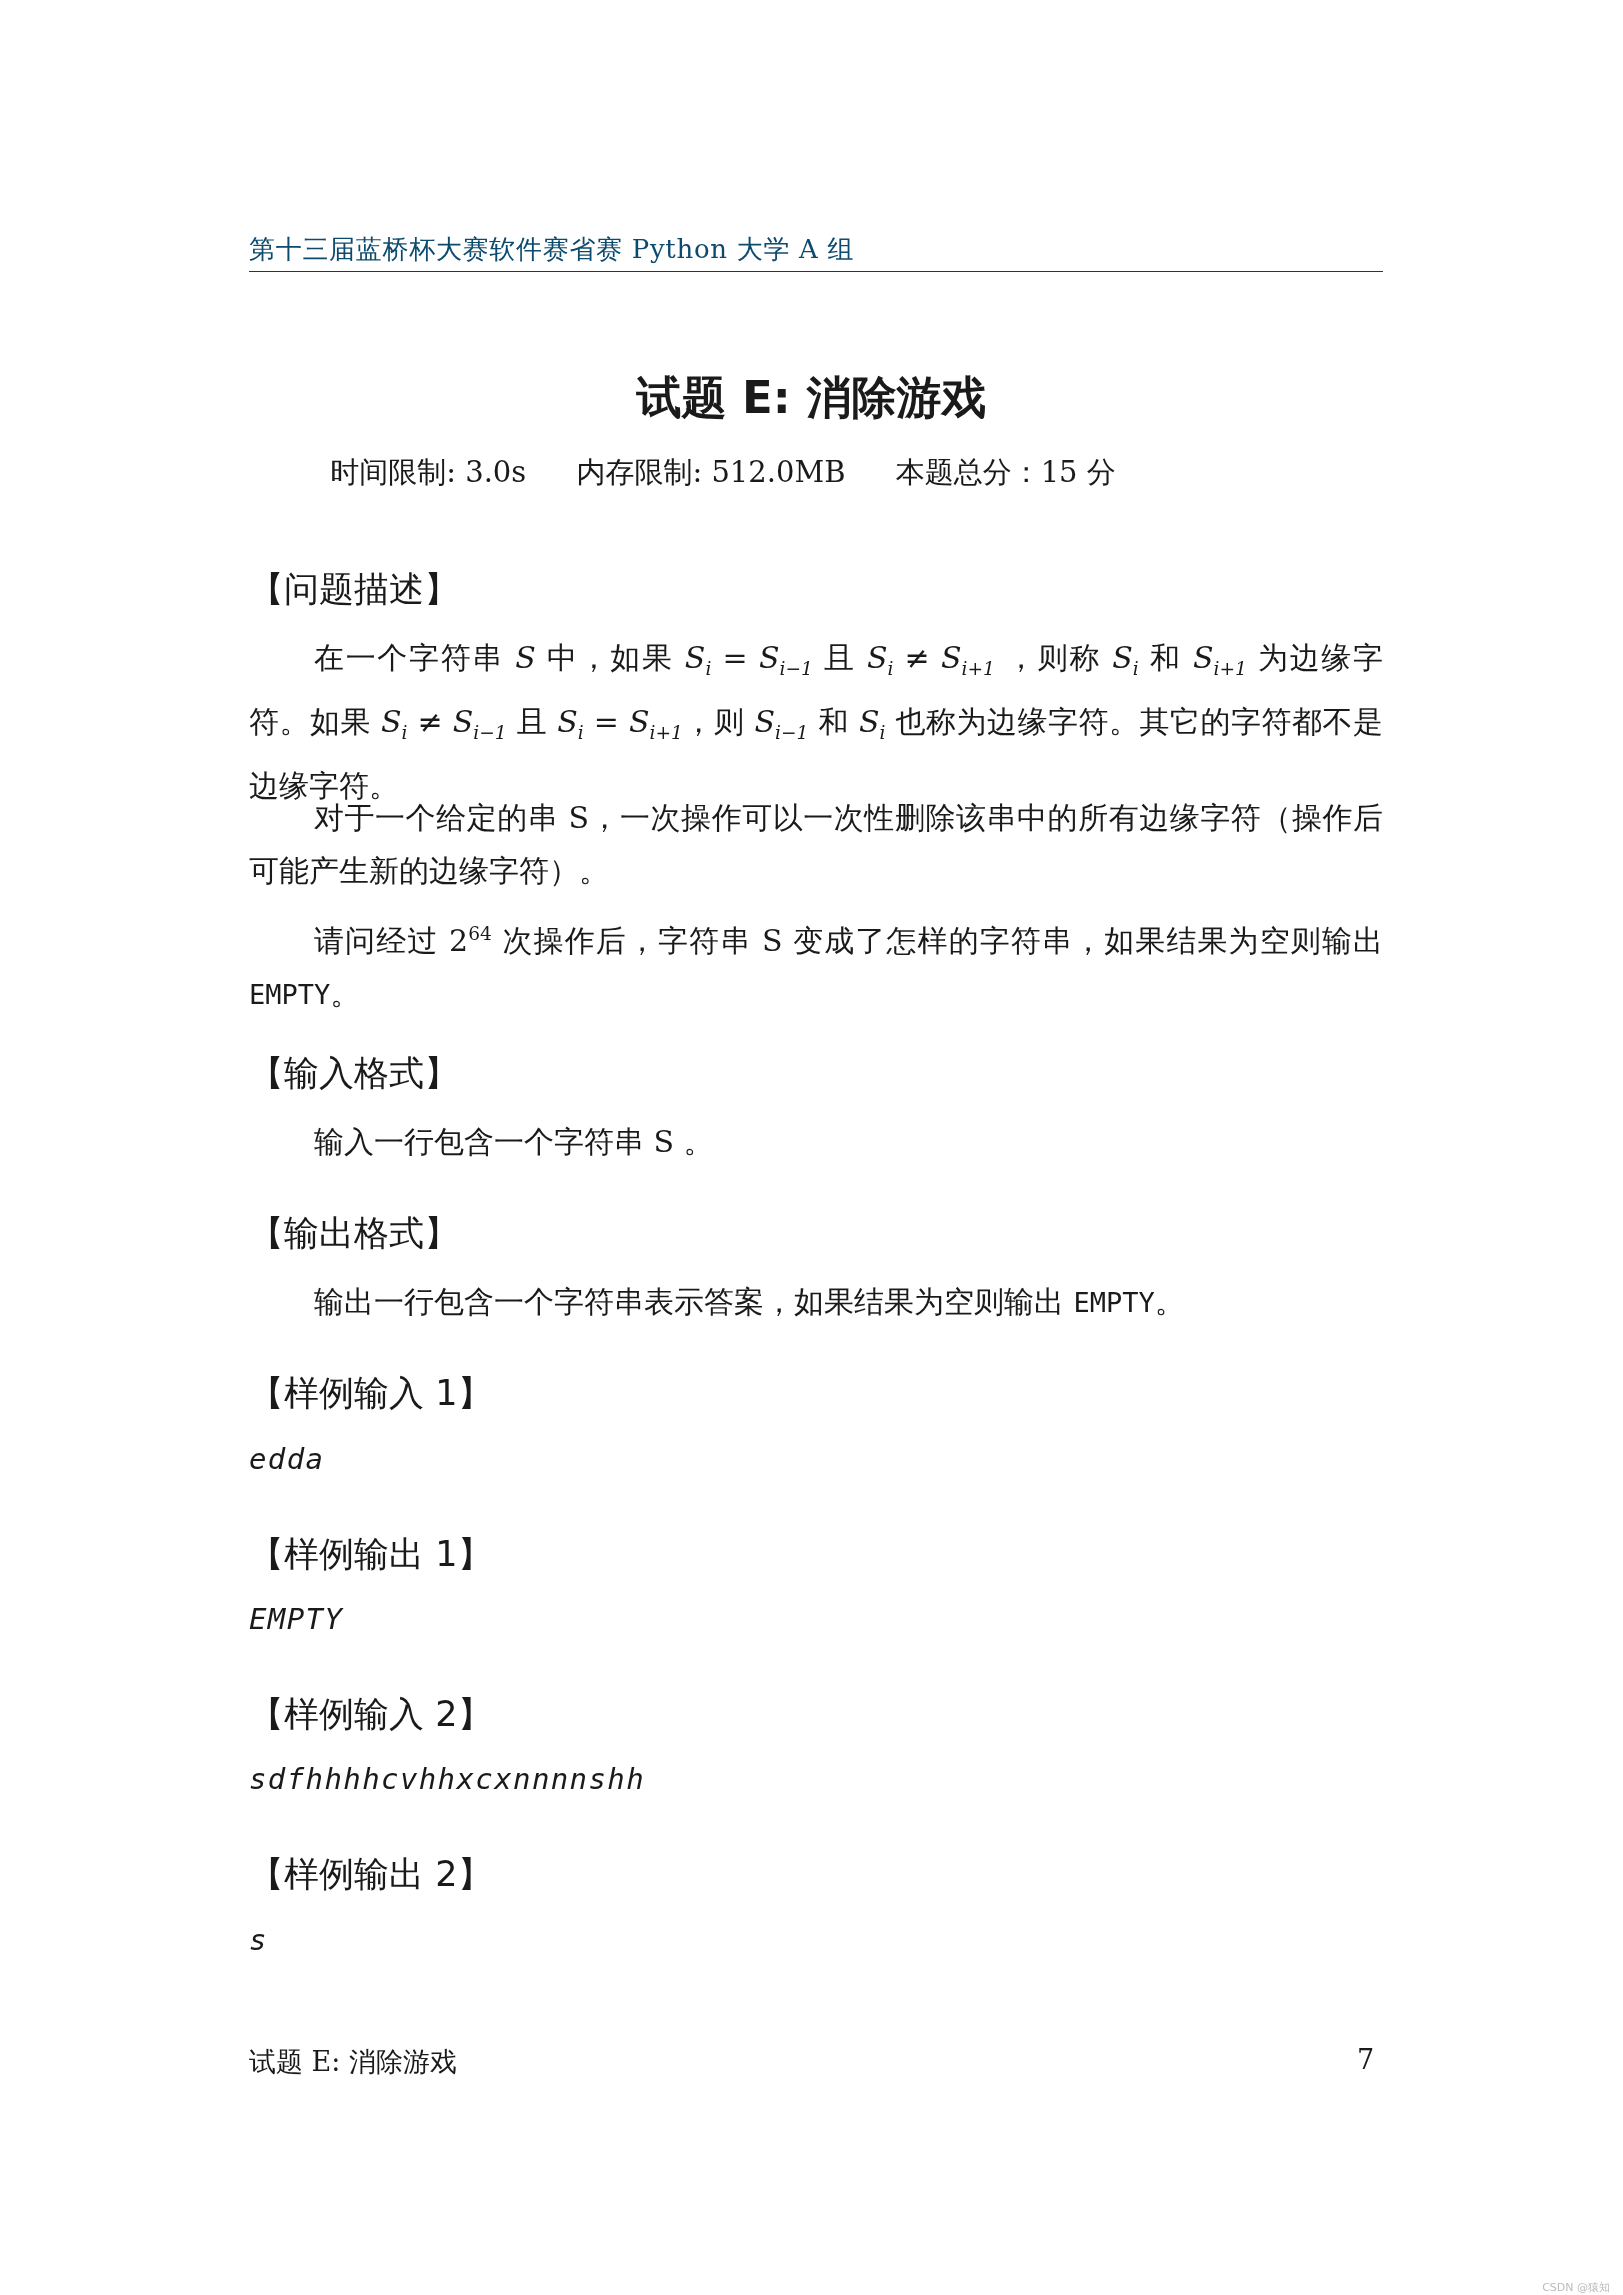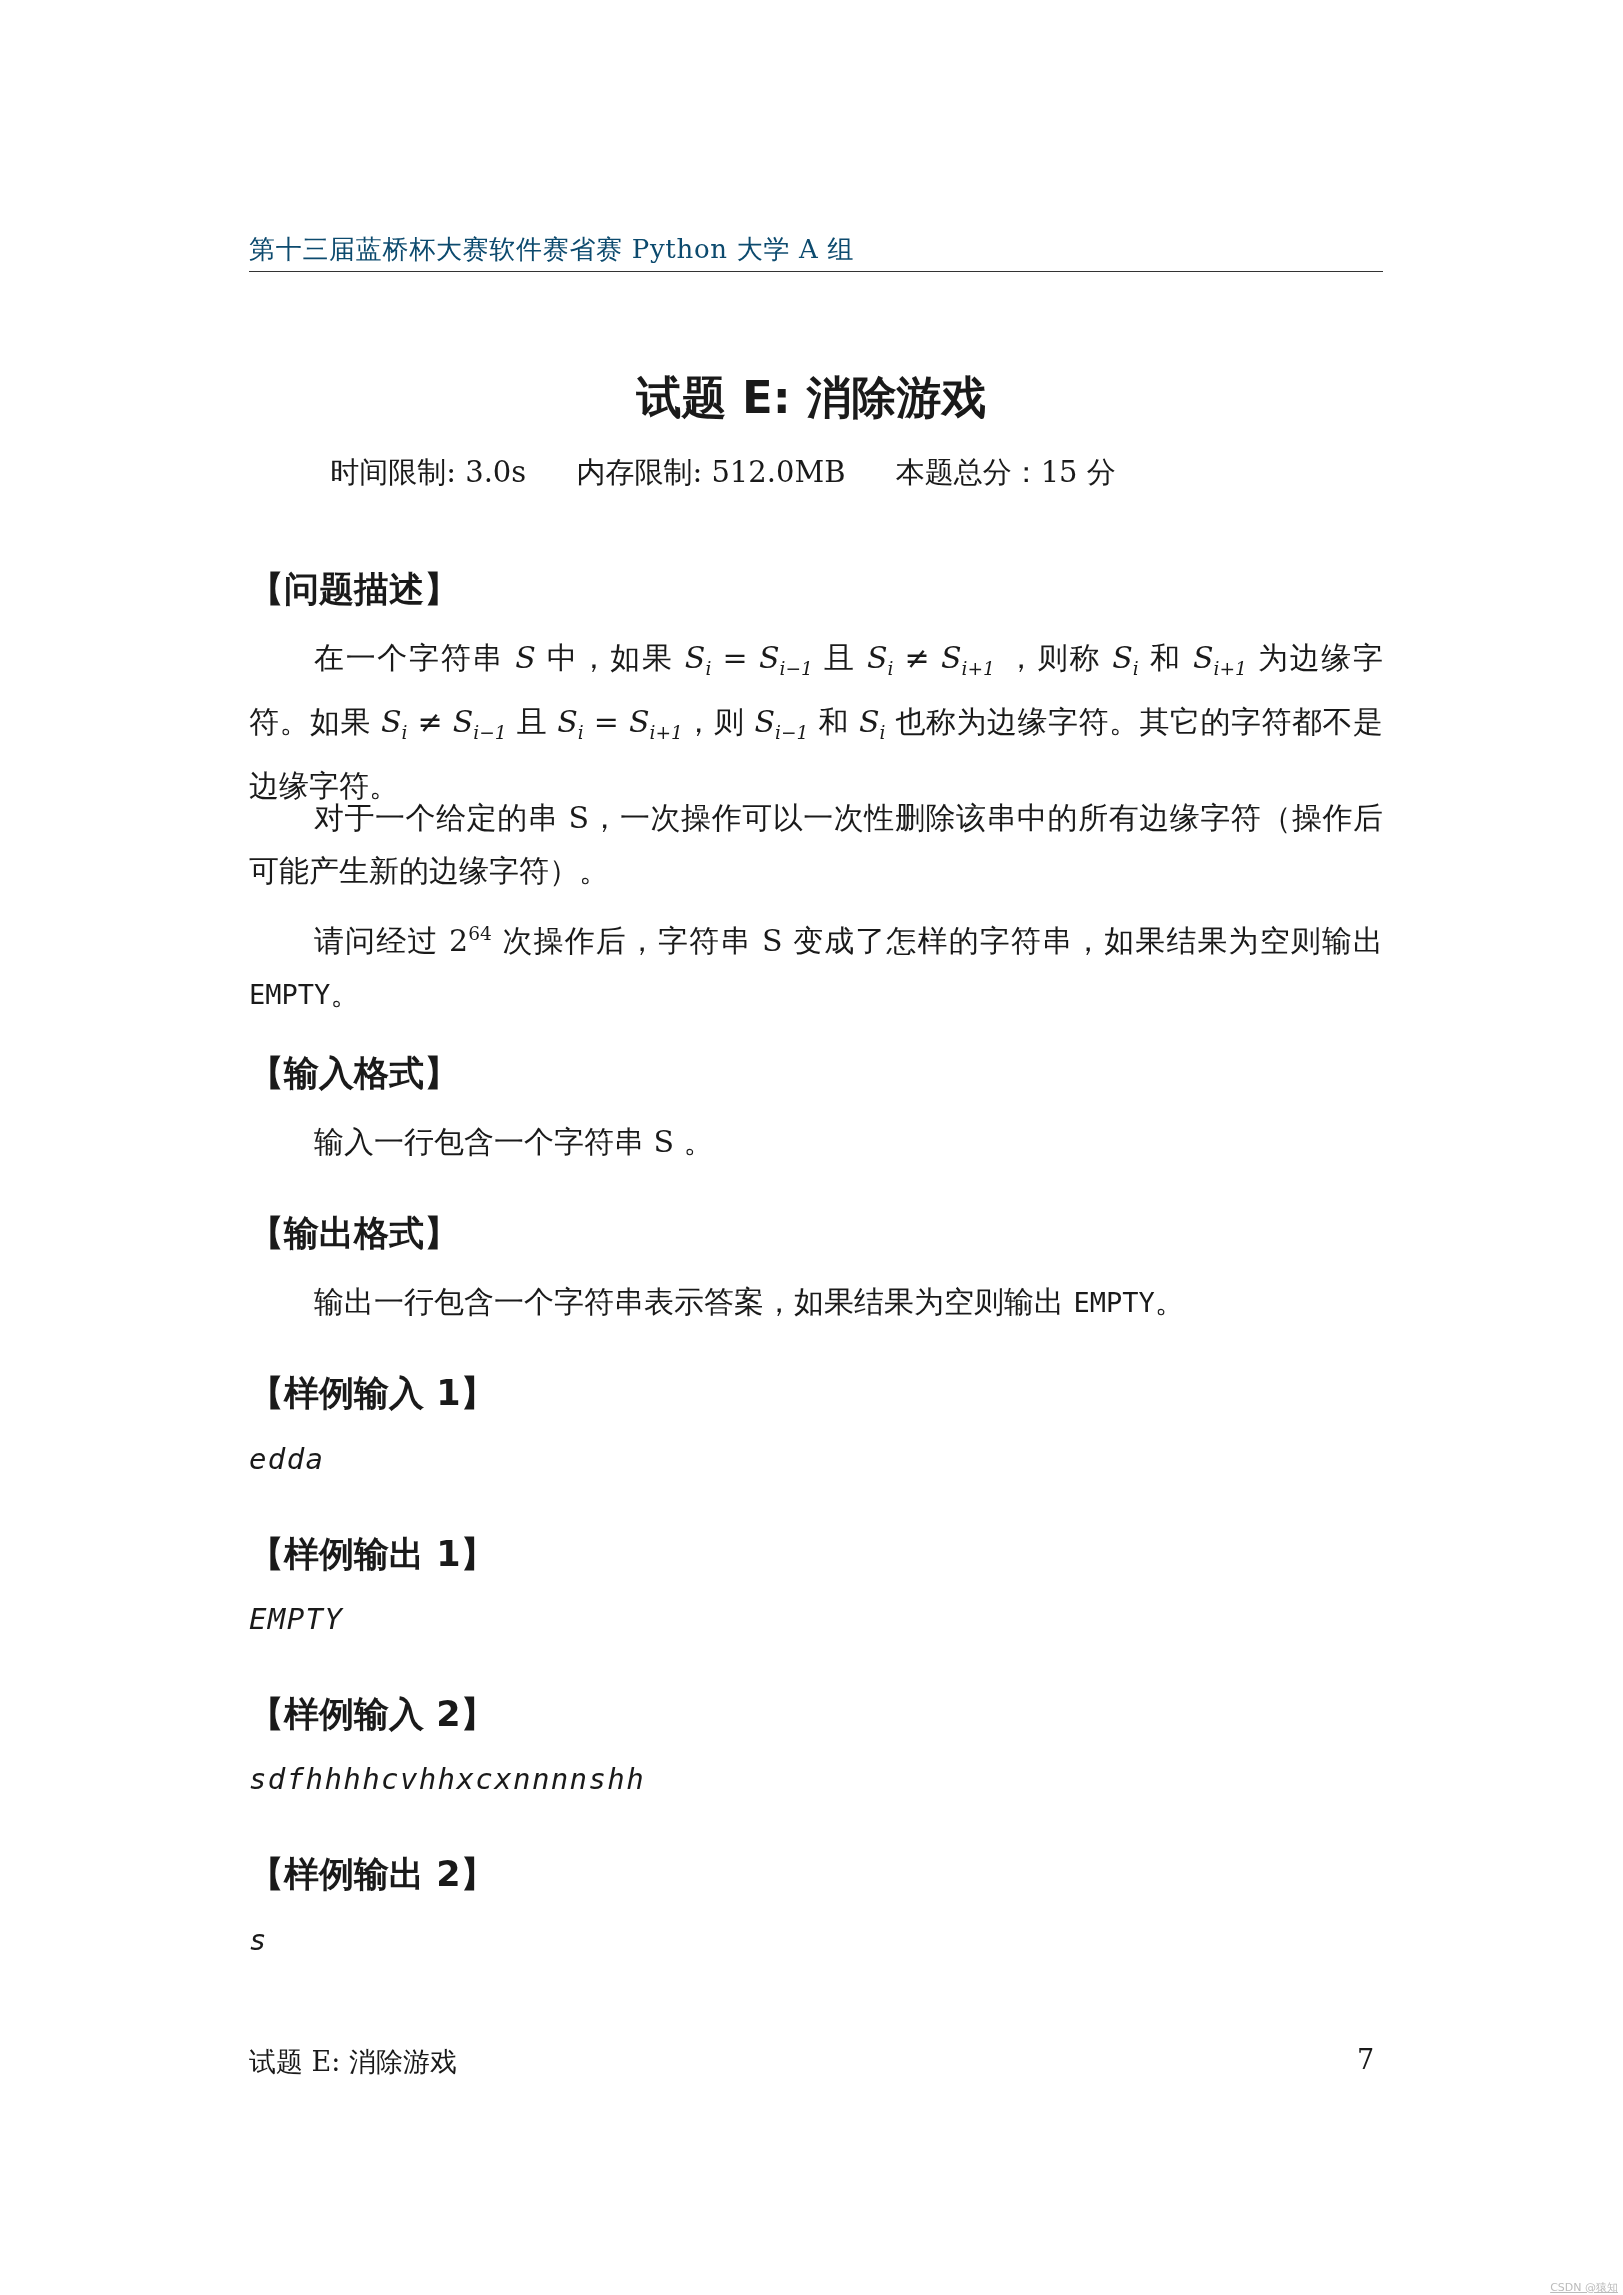--- a/index.html
+++ b/index.html
@@ -7,29 +7,29 @@
     width: 1623px; height: 2295px; position: relative; overflow: hidden;
     font-family: "DejaVu Serif", "Liberation Serif", serif;
     color: #1a1a1a;
   }
   .abs { position: absolute; }
   .header-text { left: 249px; top: 232px; font-size: 26px; letter-spacing: 0.7px; color: #0c4a6e; }
   .header-rule { left: 249px; top: 271px; width: 1134px; height: 1.4px; background: #333; }
   .title { left: 0; width: 1623px; top: 368px; text-align: center; font-size: 45px; font-weight: bold; font-family: "DejaVu Sans", sans-serif; }
   .limits { left: 0; width: 1446px; top: 453px; text-align: center; font-size: 29px; }
   .limits span { margin: 0 20.5px; }
-  .section-h { left: 249px; font-size: 35px; font-weight: bold; font-family: "DejaVu Sans", sans-serif; }
+  .section-h { left: 249px; font-size: 35px; font-weight: normal; font-family: "DejaVu Sans", sans-serif; }
   .para { left: 249px; width: 1134px; font-size: 30px; line-height: 53px; text-align: justify; }
   .indent { text-indent: 65px; }
   .math { font-family: "DejaVu Serif", serif; font-style: italic; }
   .mono { font-family: "DejaVu Sans Mono", "Liberation Mono", monospace; font-size: 27px; }
   .code { left: 249px; font-family: "DejaVu Sans Mono", "Liberation Mono", monospace; font-size: 29px; letter-spacing: 1.4px; font-style: italic; }
   .footer-left { left: 249px; top: 2044px; font-size: 27px; }
   .footer-right { left: 1357px; top: 2044px; font-size: 27px; }
-  .watermark { right: 5px; top: 2280px; font-size: 11px; color: #bbb; font-family: "DejaVu Sans", sans-serif; text-decoration: underline; }
+  .watermark { right: 13px; top: 2280px; font-size: 11px; color: #bbb; font-family: "DejaVu Sans", sans-serif; }
   sub { font-size: 0.62em; }
   sup { font-size: 0.62em; }
 </style>
 </head>
 <body>
 
 <div class="abs header-text">第十三届蓝桥杯大赛软件赛省赛 Python 大学 A 组</div>
 <div class="abs header-rule"></div>
 
 <div class="abs title">试题 E: 消除游戏</div>

